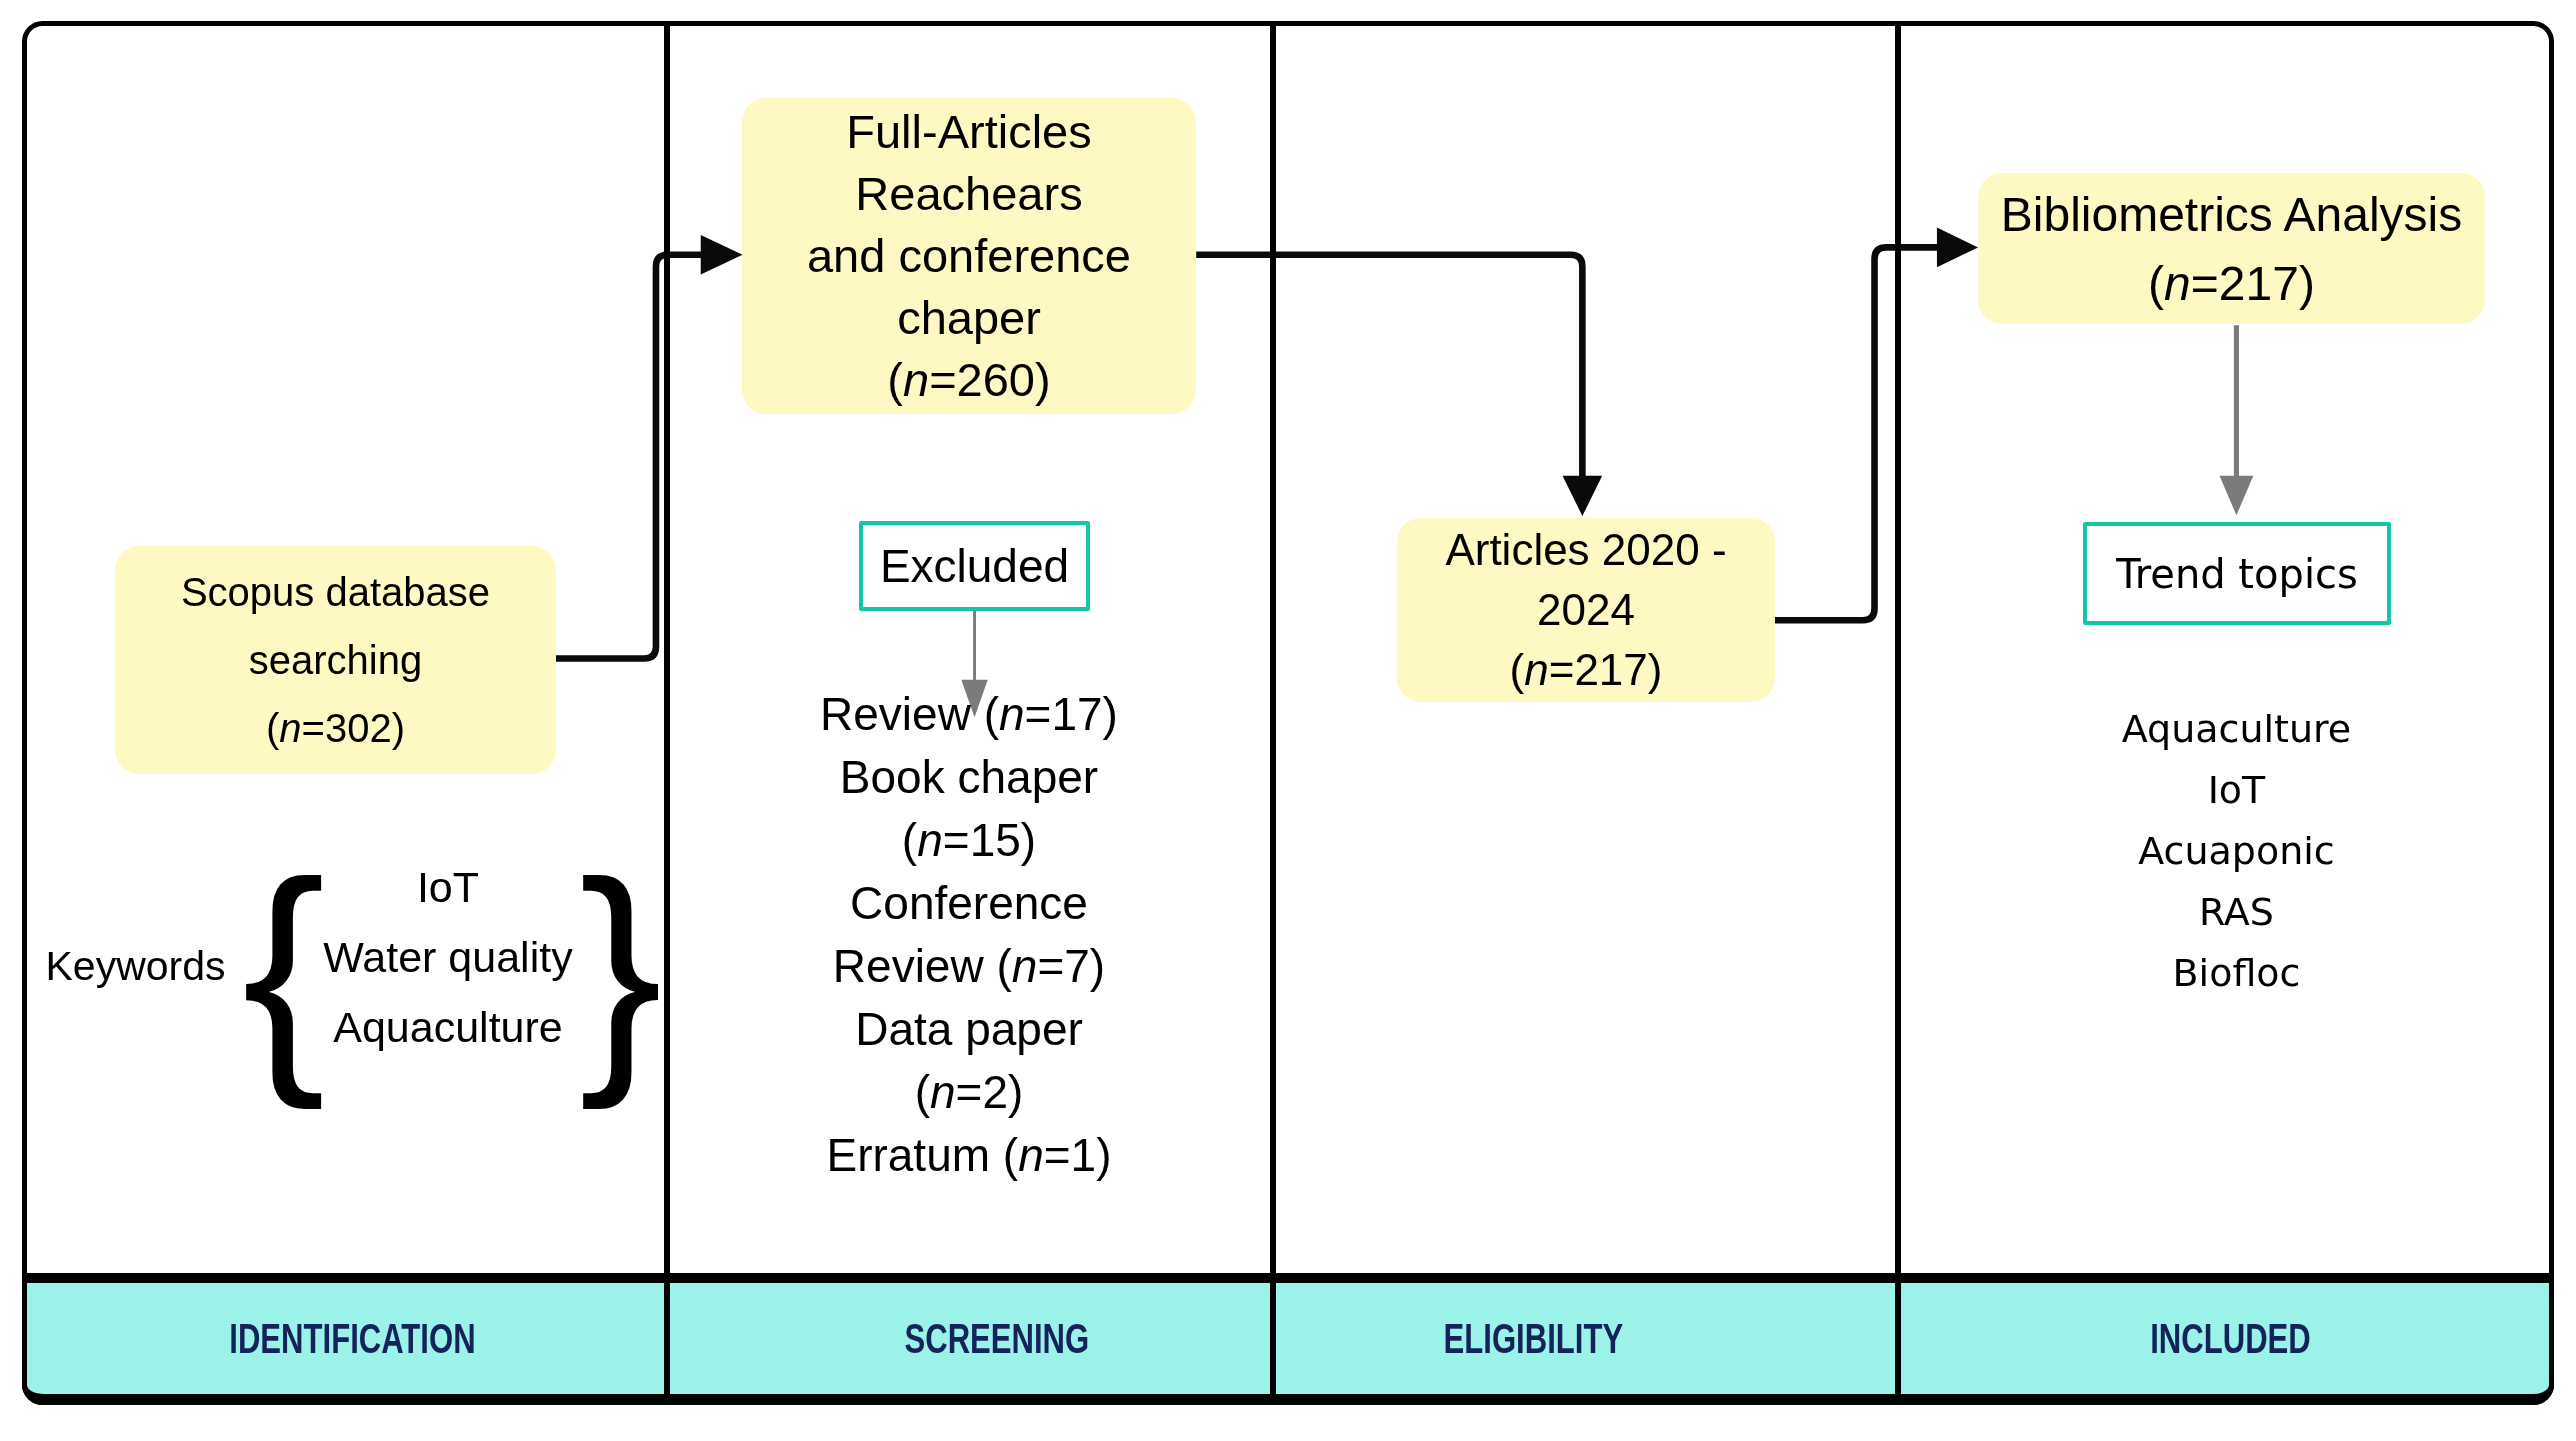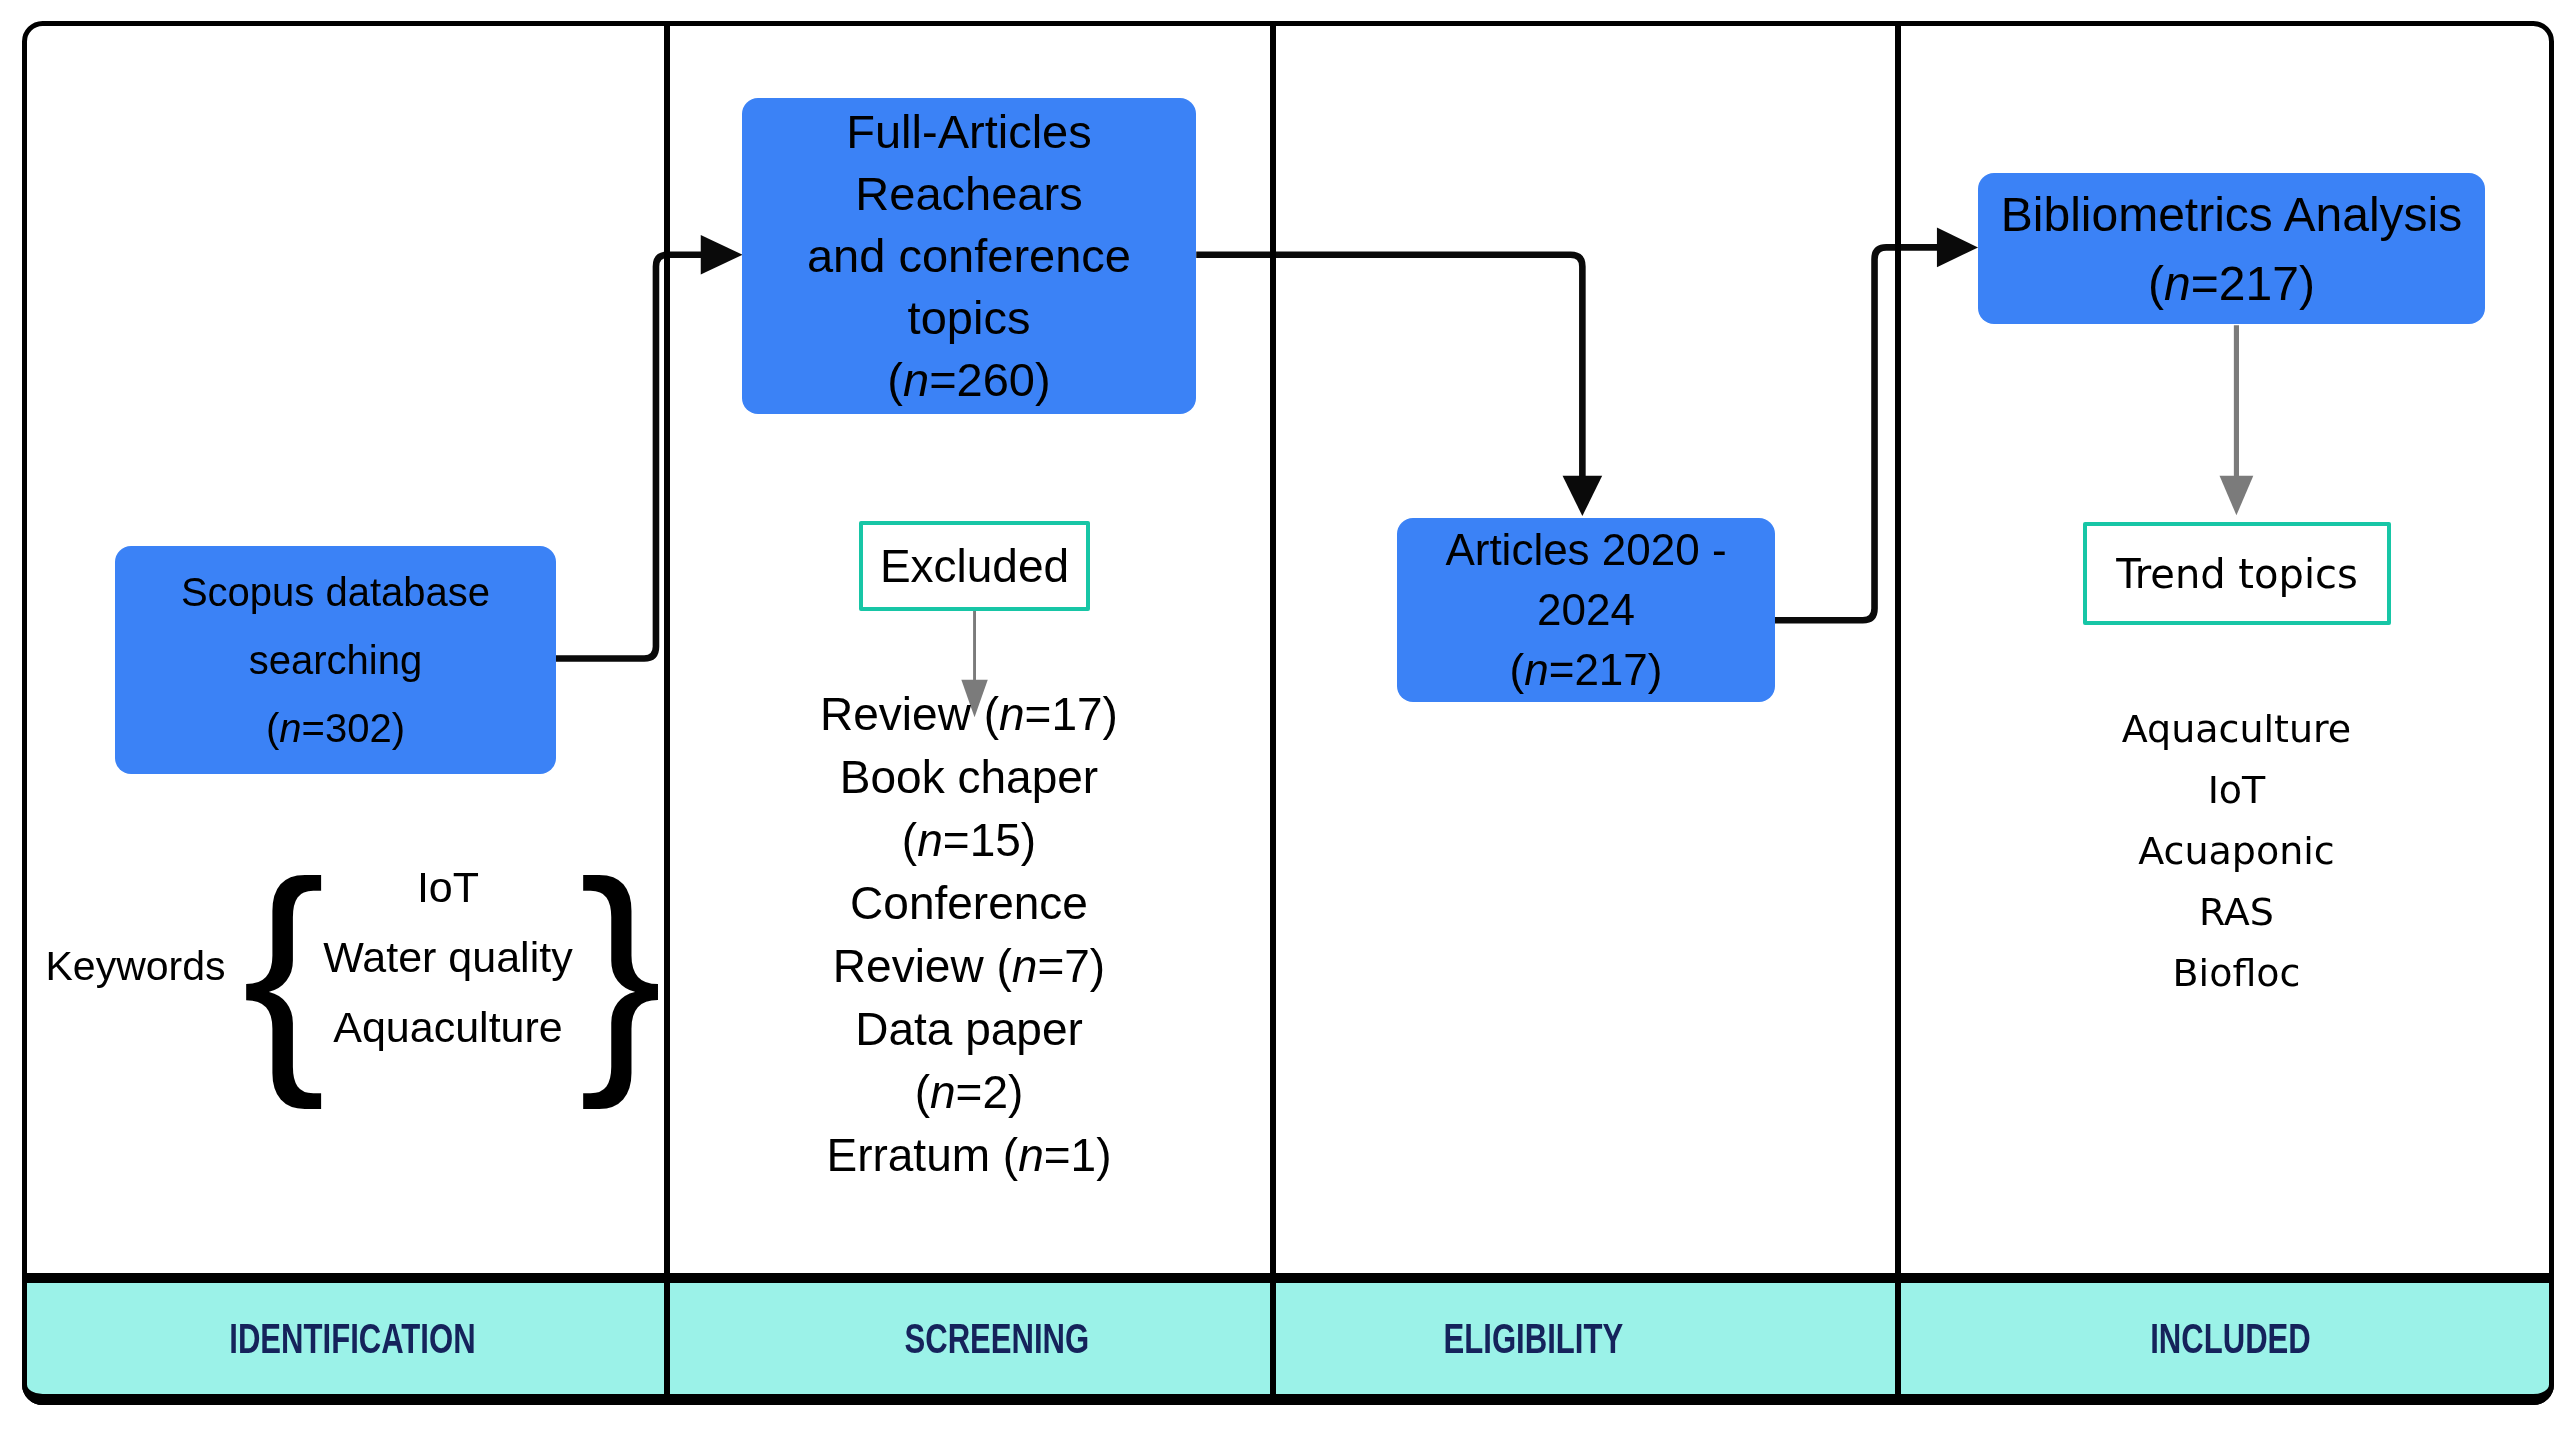--- a/index.html
+++ b/index.html
@@ -8,21 +8,21 @@
   .frame{position:absolute;left:22px;top:20.6px;width:2532px;height:1384px;
          border:5.9px solid #000;border-radius:20.6px;box-sizing:border-box;z-index:1;}
   .svglayer{position:absolute;left:0;top:0;z-index:3;}
   .divider{position:absolute;top:20.6px;width:5.9px;height:1384px;background:#000;z-index:6;}
   .band{position:absolute;left:22px;top:1273px;width:2532px;height:132px;box-sizing:border-box;
         background:#9BF2E8;border:5.9px solid #000;border-top-width:10.3px;border-bottom-width:11.7px;
         border-radius:0 0 20.6px 20.6px;z-index:5;}
   .bandlabel{position:absolute;top:1287px;height:103px;display:flex;align-items:center;justify-content:center;
         color:#15235B;font-weight:bold;font-size:42px;z-index:7;padding-left:6px;}
   .bandlabel span{display:inline-block;transform:scaleX(0.74);white-space:nowrap;}
-  .box{position:absolute;background:#3b82f6;border-radius:16px;box-sizing:border-box;
+  .box{position:absolute;background:#fef9c3;border-radius:24px;box-sizing:border-box;
        display:flex;flex-direction:column;justify-content:center;align-items:center;
        text-align:center;z-index:4;}
   .outline{background:#ffffff;border:4.4px solid #17C6A6;border-radius:2px;}
   .it{font-style:italic;}
   .txt{position:absolute;text-align:center;z-index:4;}
   .f-wide{font-family:"DejaVu Sans",sans-serif;}
   .brace{position:absolute;z-index:4;font-family:"Liberation Sans",sans-serif;
          font-size:250px;line-height:235px;font-weight:400;}
 </style>
 </head>
@@ -57,21 +57,21 @@
   <div class="txt" style="left:294px;top:852px;width:308px;font-size:43px;line-height:70px;">
     <div>IoT</div>
     <div>Water quality</div>
     <div>Aquaculture</div>
   </div>
 
   <div class="box" style="left:742px;top:98px;width:454px;height:316px;font-size:47px;line-height:62px;">
     <div>Full-Articles</div>
     <div>Reachears</div>
     <div>and conference</div>
-    <div>topics</div>
+    <div>chaper</div>
     <div><span>(</span><span class="it">n</span><span>=260)</span></div>
   </div>
 
   <div class="box outline" style="left:859px;top:521px;width:231px;height:90px;font-size:46px;">
     <div>Excluded</div>
   </div>
 
   <div class="txt" style="left:742px;top:683px;width:454px;font-size:46px;line-height:63px;">
     <div><span>Review (</span><span class="it">n</span><span>=17)</span></div>
     <div><span>Book chaper</span><span class="it"></span><span></span></div>

